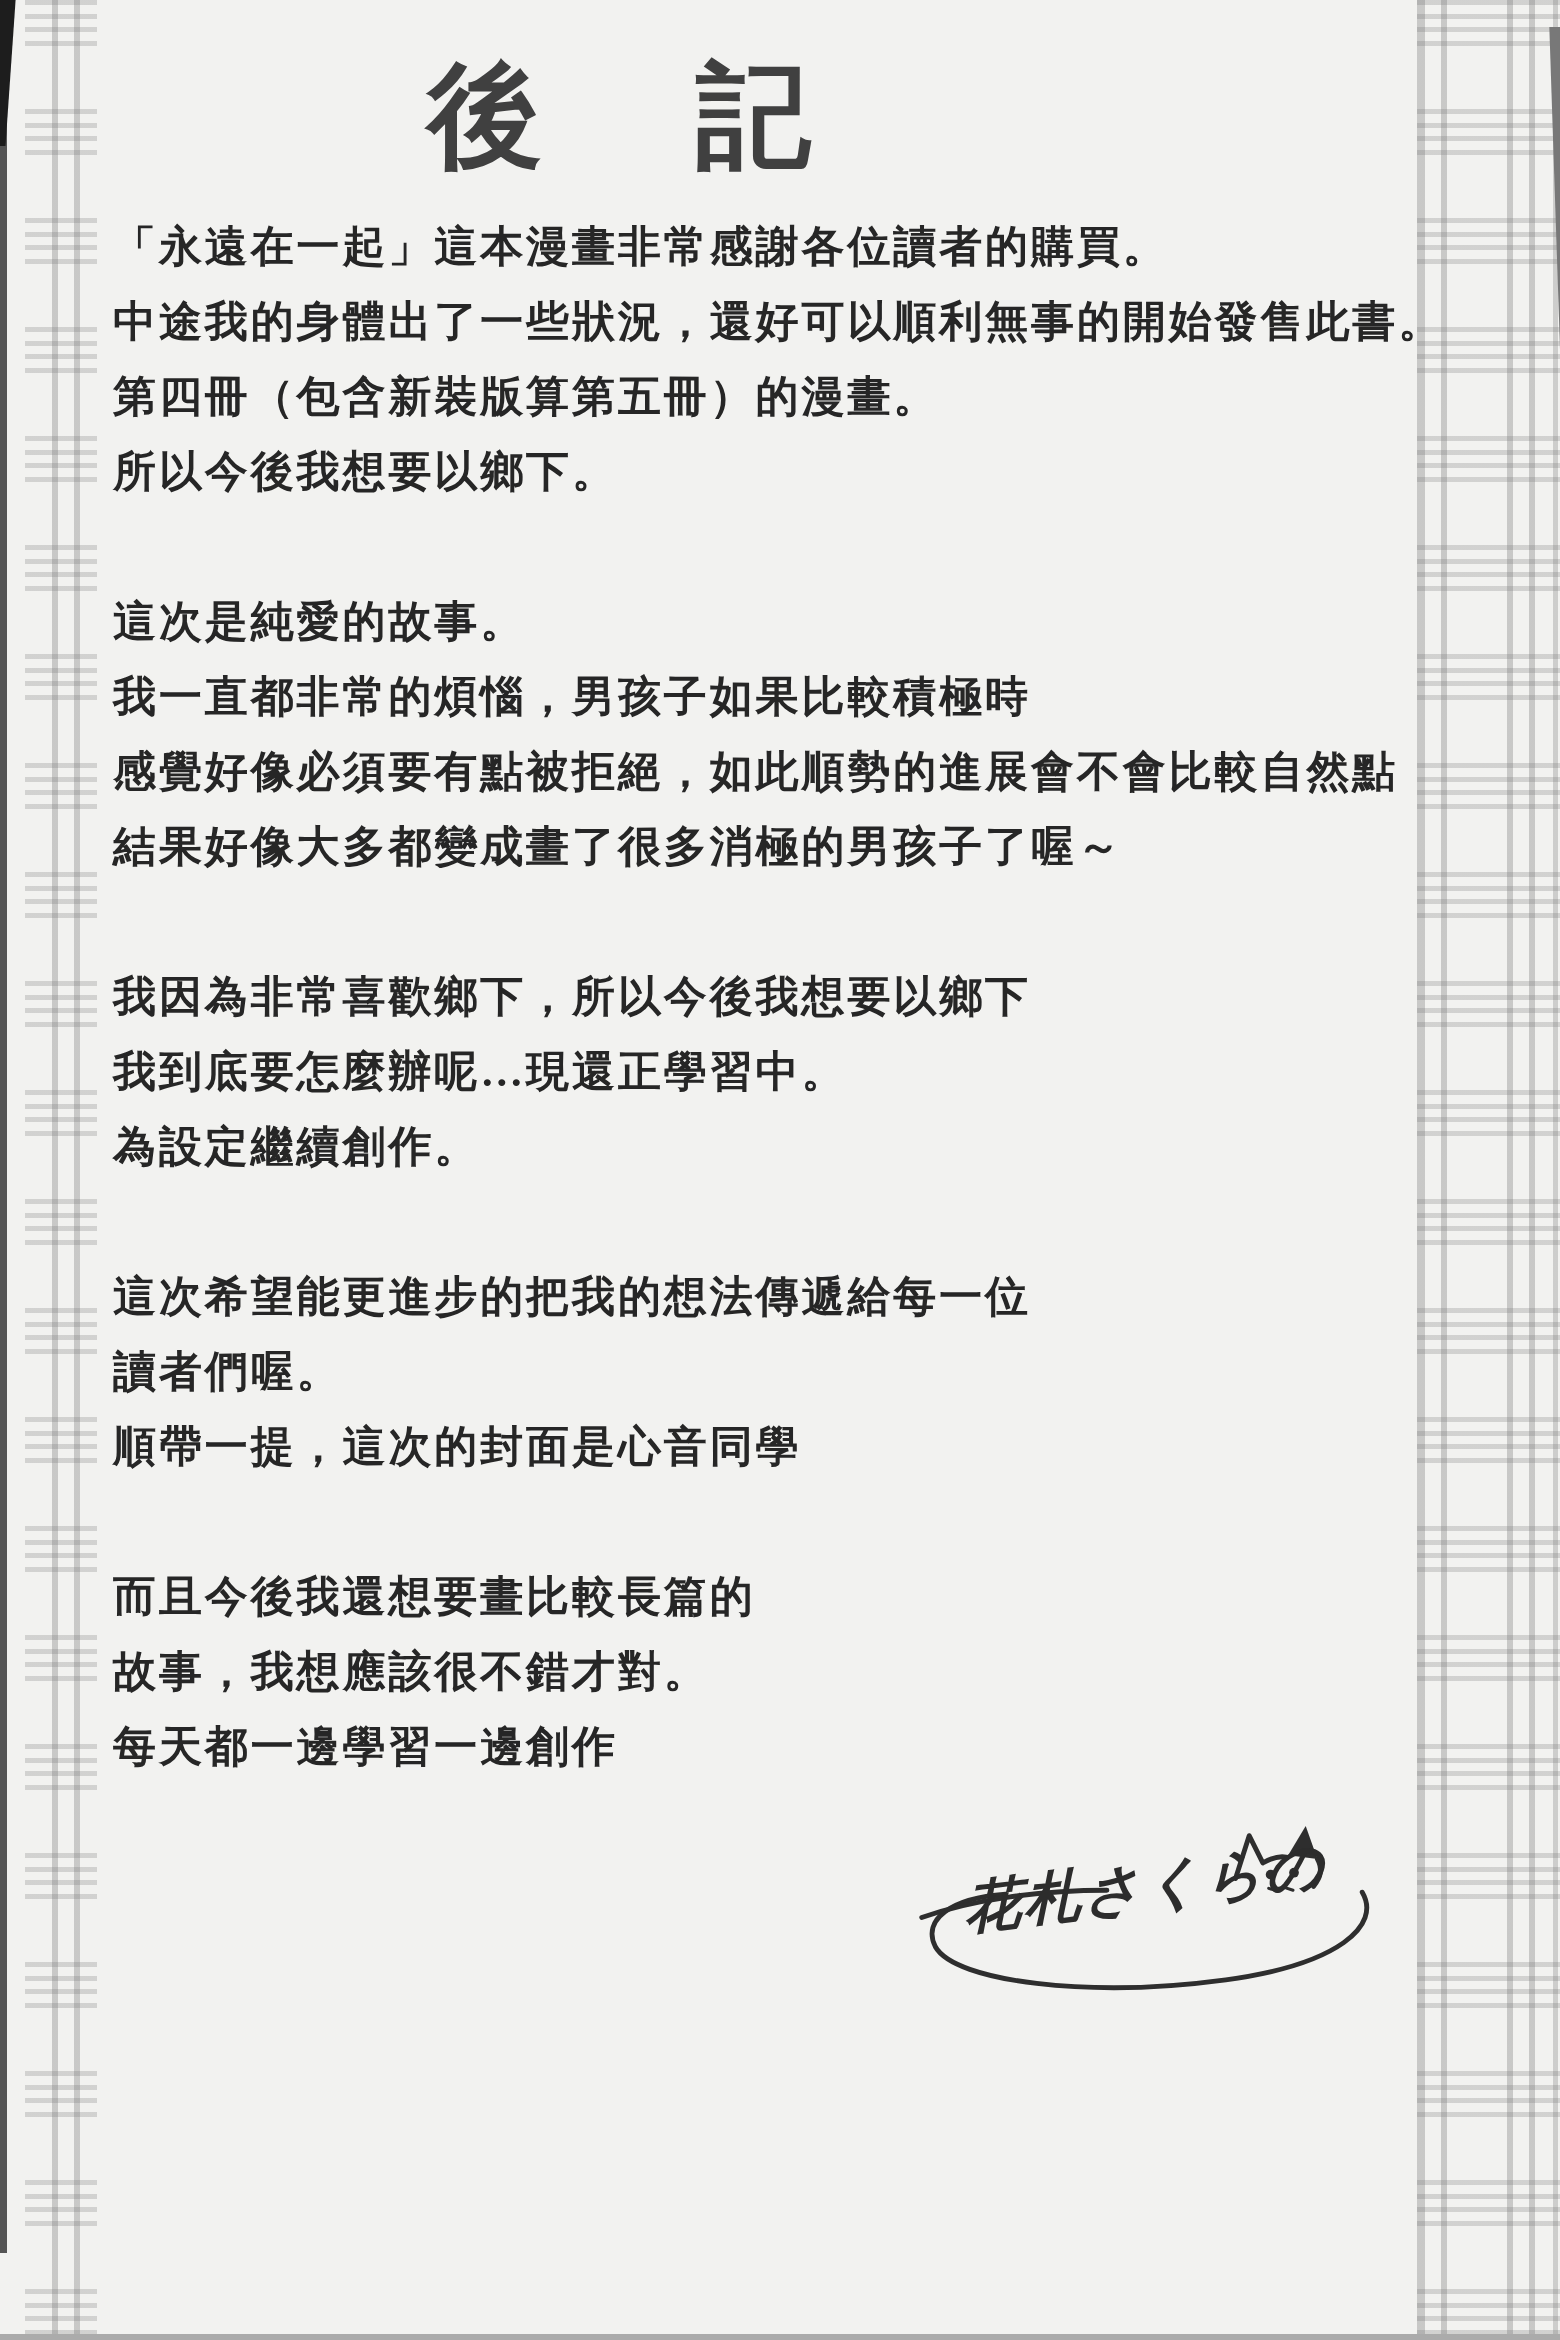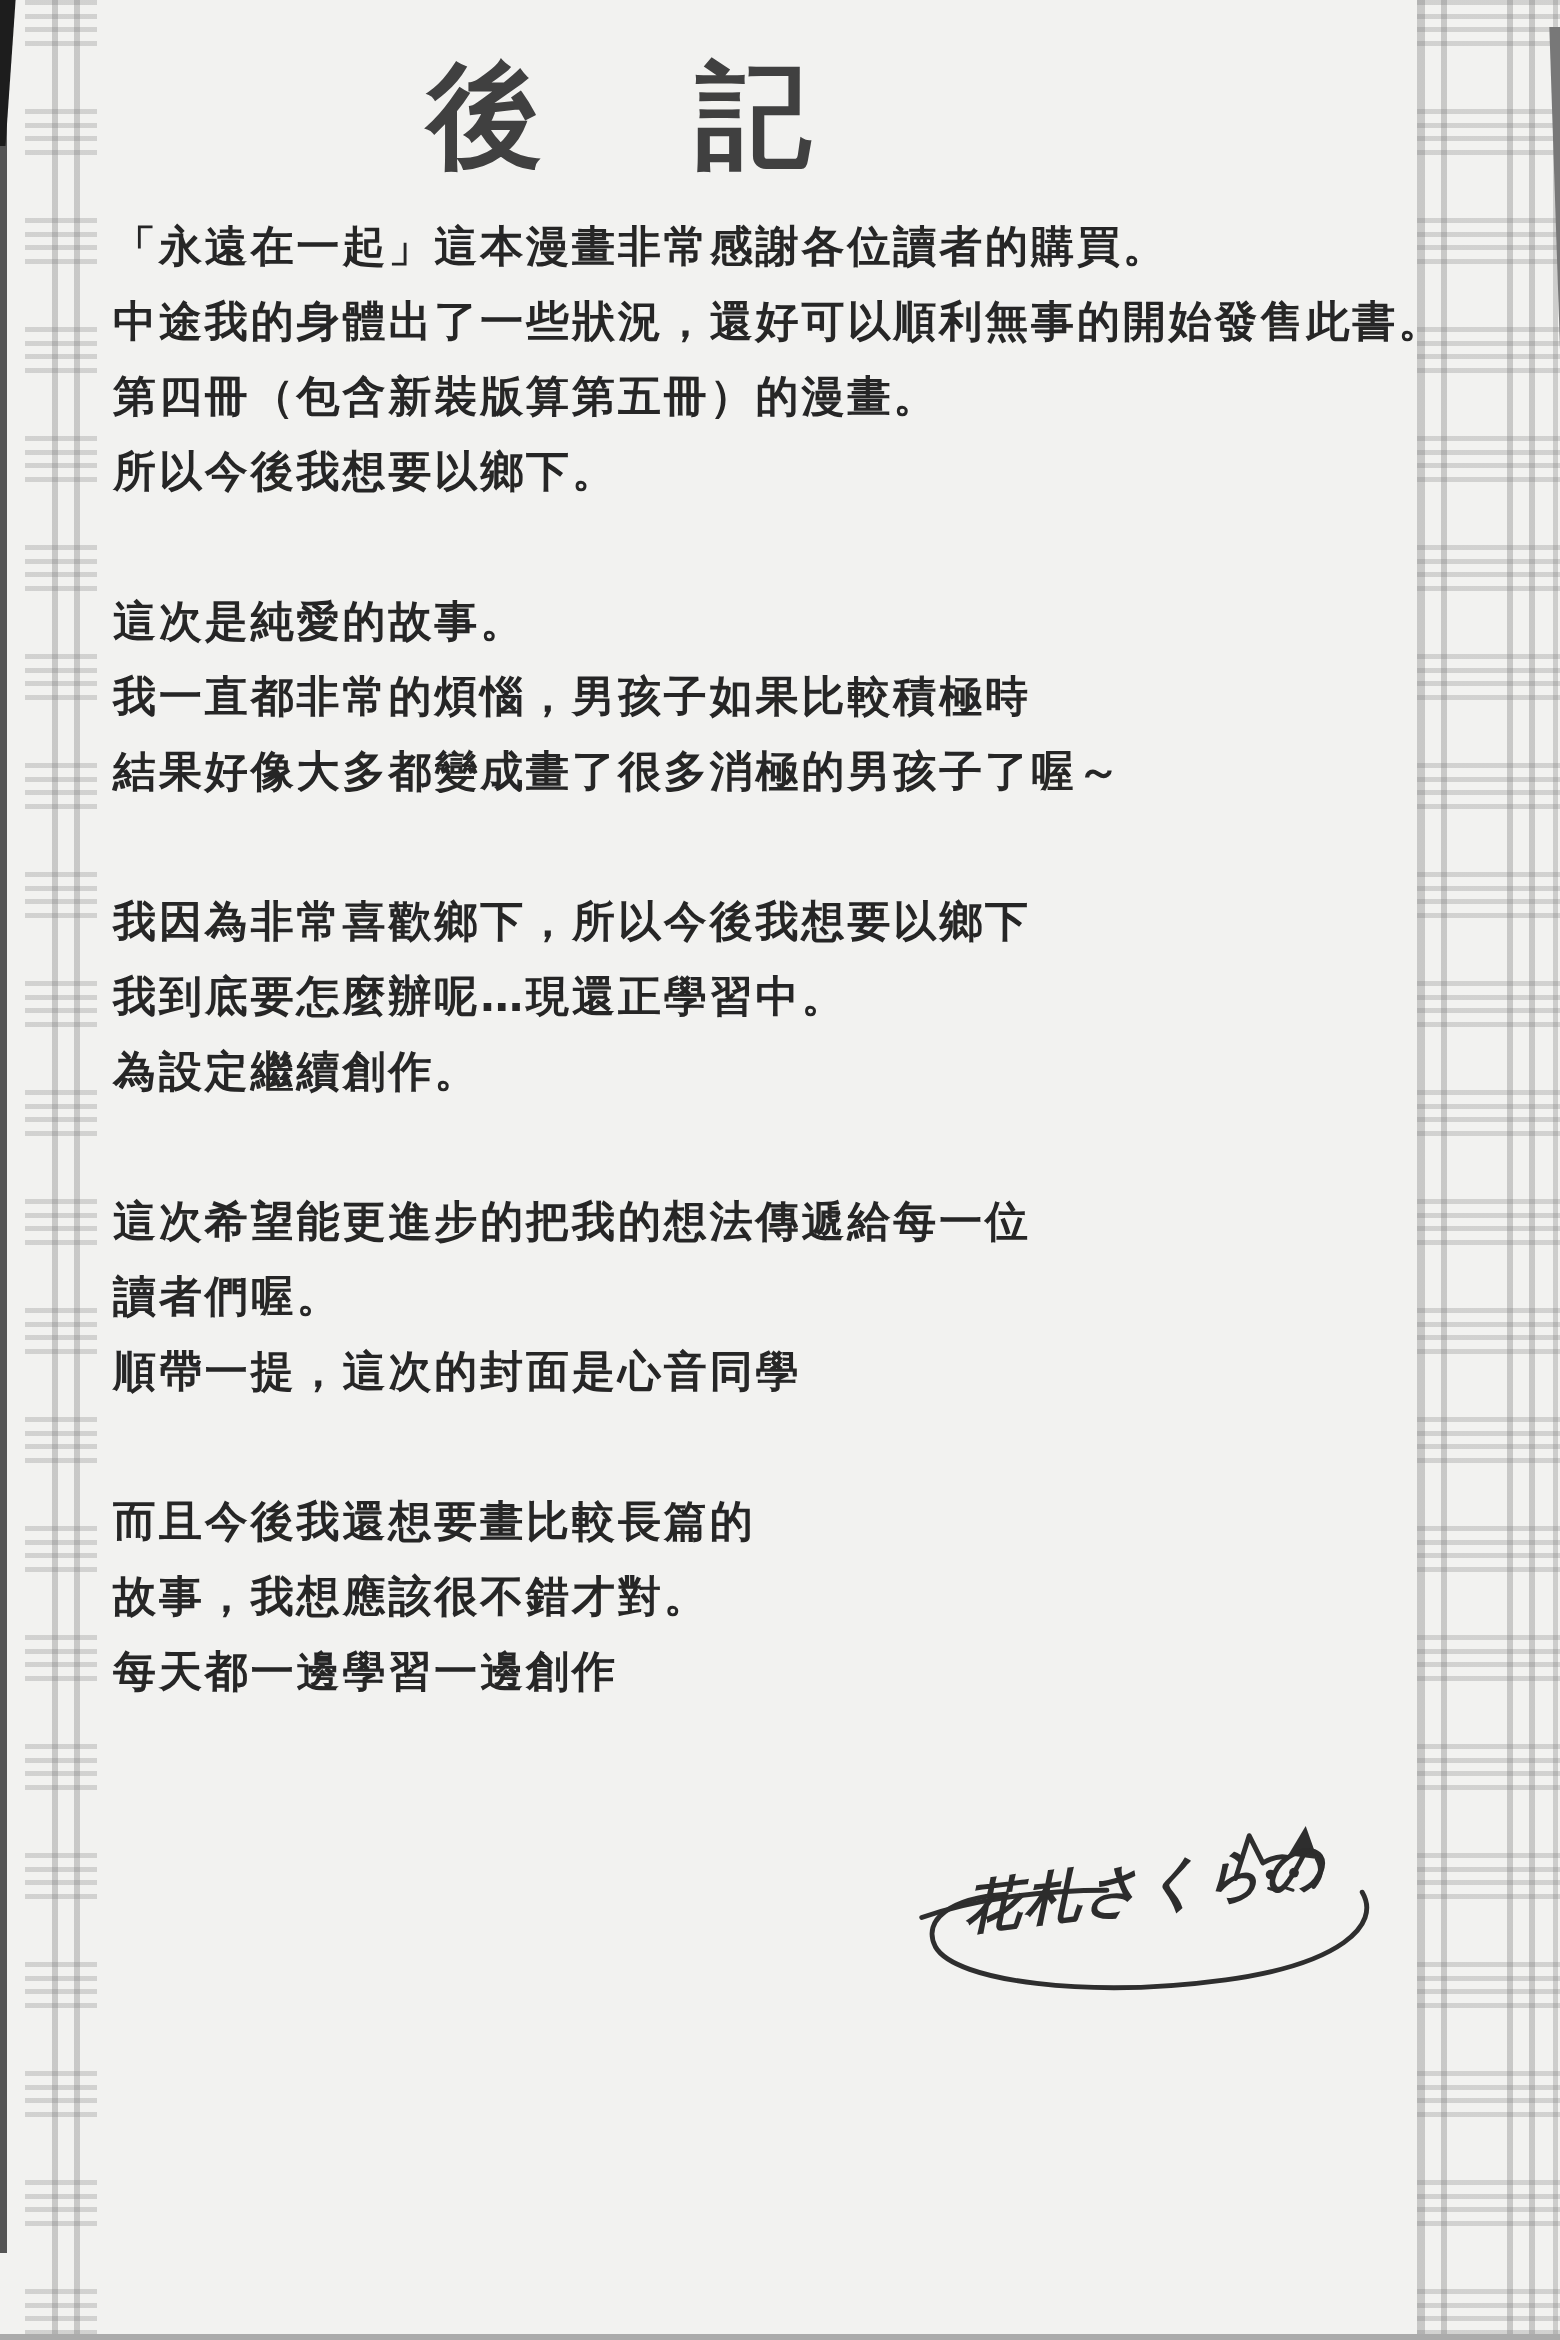--- a/index.html
+++ b/index.html
@@ -56,21 +56,21 @@
     clip-path:polygon(0 0,100% 0,100% 100%);}
   .edge-bottom{position:absolute;left:0;bottom:0;width:1560px;height:6.8px;background:#ababab;}
   
   .title{
     position:absolute;left:427px;top:39px;
     font-size:115px;font-weight:bold;letter-spacing:57px;
     color:#404040;white-space:nowrap;
   }
   .body-text{
     position:absolute;left:113px;top:209px;width:1307px;
-    font-size:43px;font-weight:bold;letter-spacing:2.9px;color:#262626;
+    font-size:43px;font-weight:bold;letter-spacing:2.9px;color:#262626;font-family:Liberation Serif, serif;
   }
   .para{margin:0 0 75px 0;}
   .para:last-child{margin-bottom:0;}
   .line{height:75px;line-height:75px;white-space:nowrap;}
   
   .signature{position:absolute;left:912px;top:1816px;width:497px;height:205px;}
   .signature svg{position:absolute;left:0;top:0;}
   .signature-text{
     position:absolute;left:51px;top:33px;
     font-size:57px;font-weight:bold;font-style:italic;
@@ -93,20 +93,21 @@
 <div class="body-text">
   <div class="para">
     <div class="line">「永遠在一起」這本漫畫非常感謝各位讀者的購買。</div>
     <div class="line">中途我的身體出了一些狀況，還好可以順利無事的開始發售此書。</div>
     <div class="line">第四冊（包含新裝版算第五冊）的漫畫。</div>
     <div class="line">所以今後我想要以鄉下。</div>
   </div>
   <div class="para">
     <div class="line">這次是純愛的故事。</div>
     <div class="line">我一直都非常的煩惱，男孩子如果比較積極時</div>
+    <div class="line">感覺好像必須要有點被拒絕，如此順勢的進展會不會比較自然點</div>
     <div class="line">結果好像大多都變成畫了很多消極的男孩子了喔～</div>
   </div>
   <div class="para">
     <div class="line">我因為非常喜歡鄉下，所以今後我想要以鄉下</div>
     <div class="line">我到底要怎麼辦呢…現還正學習中。</div>
     <div class="line">為設定繼續創作。</div>
   </div>
   <div class="para">
     <div class="line">這次希望能更進步的把我的想法傳遞給每一位</div>
     <div class="line">讀者們喔。</div>

